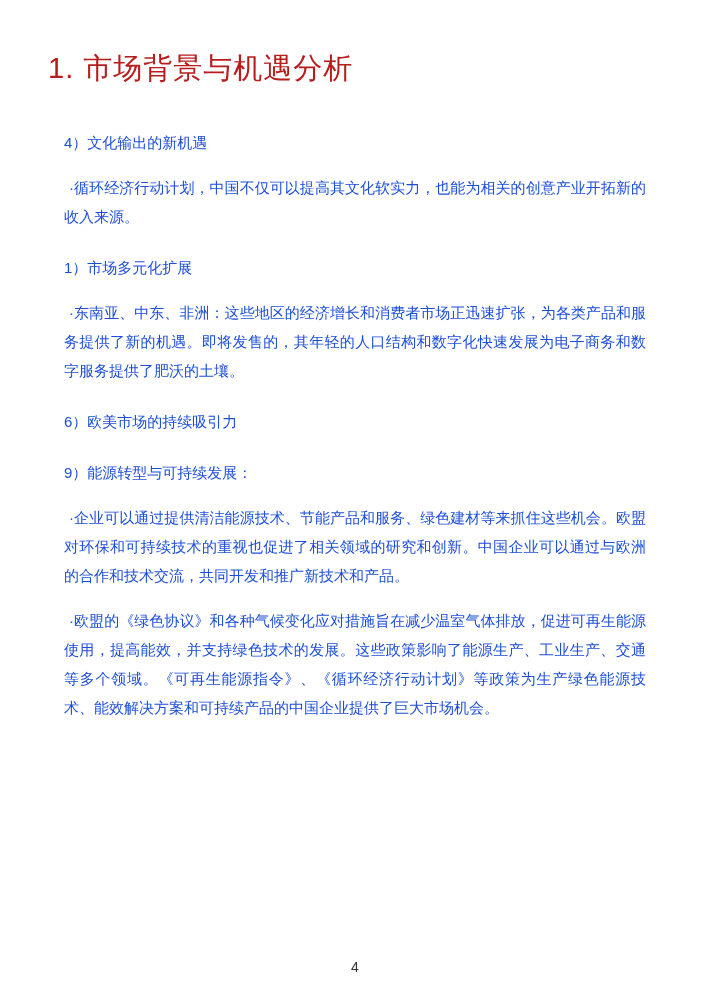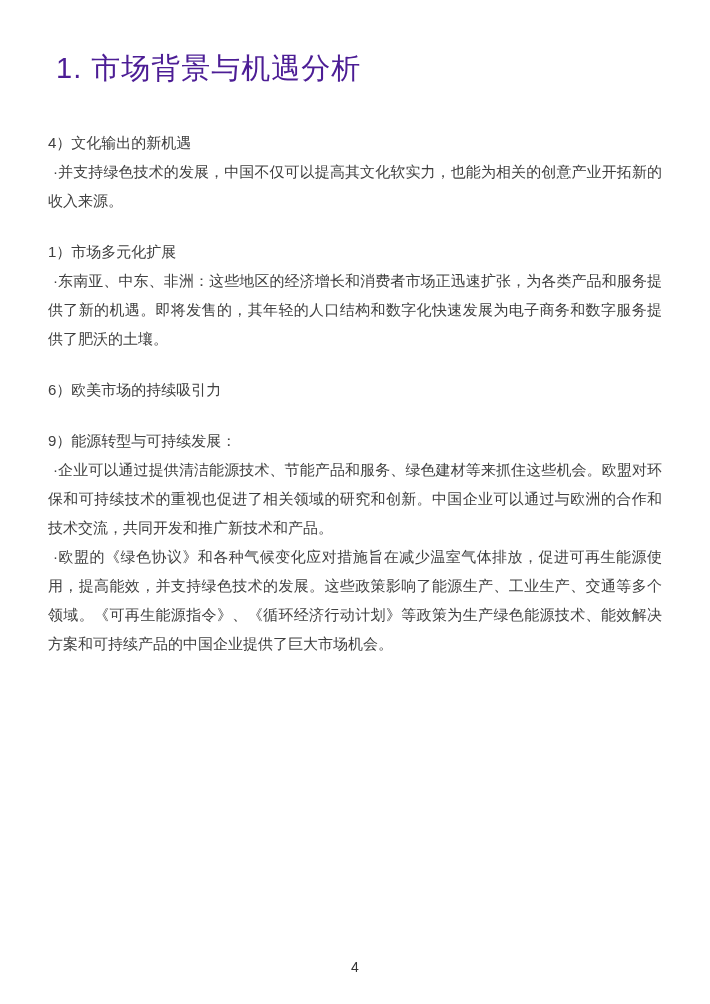--- a/index.html
+++ b/index.html
@@ -13,38 +13,38 @@
     height: 1004px;
     margin: 0 auto;
     background: #ffffff;
     box-sizing: border-box;
     padding: 50px 48px 0 48px;
     font-family: "Liberation Sans", "DejaVu Sans", sans-serif;
     color: #333333;
     overflow: hidden;
   }
   .doc-title {
-    margin: 0 0 42px 8px;
+    margin: 0 0 42px 0;
     font-size: 29px;
     font-weight: 400;
     letter-spacing: 1px;
-    color: #4c1d95;
+    color: #b91c1c;
     line-height: 1.25;
   }
   .doc-section {
     margin: 0 0 22px 0;
   }
   .section-heading,
   .doc-paragraph {
-    margin: 0;
+    margin: 16px;
     font-size: 15px;
     font-weight: 400;
     line-height: 29px;
     text-align: justify;
-    color: #404040;
+    color: #1d4ed8;
   }
   .doc-paragraph {
     text-indent: 5px;
   }
   .page-footer {
     position: absolute;
     left: 0;
     bottom: 28px;
     width: 100%;
     text-align: center;
@@ -56,21 +56,21 @@
 </style>
 </head>
 <body>
 
 <div class="page">
   <h1 class="doc-title">1. 市场背景与机遇分析</h1>
 
   <main class="doc-body" id="sections">
       <section class="doc-section">
         <p class="section-heading">4）文化输出的新机遇</p>
-        <p class="doc-paragraph">·并支持绿色技术的发展，中国不仅可以提高其文化软实力，也能为相关的创意产业开拓新的收入来源。</p>
+        <p class="doc-paragraph">·循环经济行动计划，中国不仅可以提高其文化软实力，也能为相关的创意产业开拓新的收入来源。</p>
       </section>
       <section class="doc-section">
         <p class="section-heading">1）市场多元化扩展</p>
         <p class="doc-paragraph">·东南亚、中东、非洲：这些地区的经济增长和消费者市场正迅速扩张，为各类产品和服务提供了新的机遇。即将发售的，其年轻的人口结构和数字化快速发展为电子商务和数字服务提供了肥沃的土壤。</p>
       </section>
       <section class="doc-section">
         <p class="section-heading">6）欧美市场的持续吸引力</p>
       </section>
       <section class="doc-section">
         <p class="section-heading">9）能源转型与可持续发展：</p>

